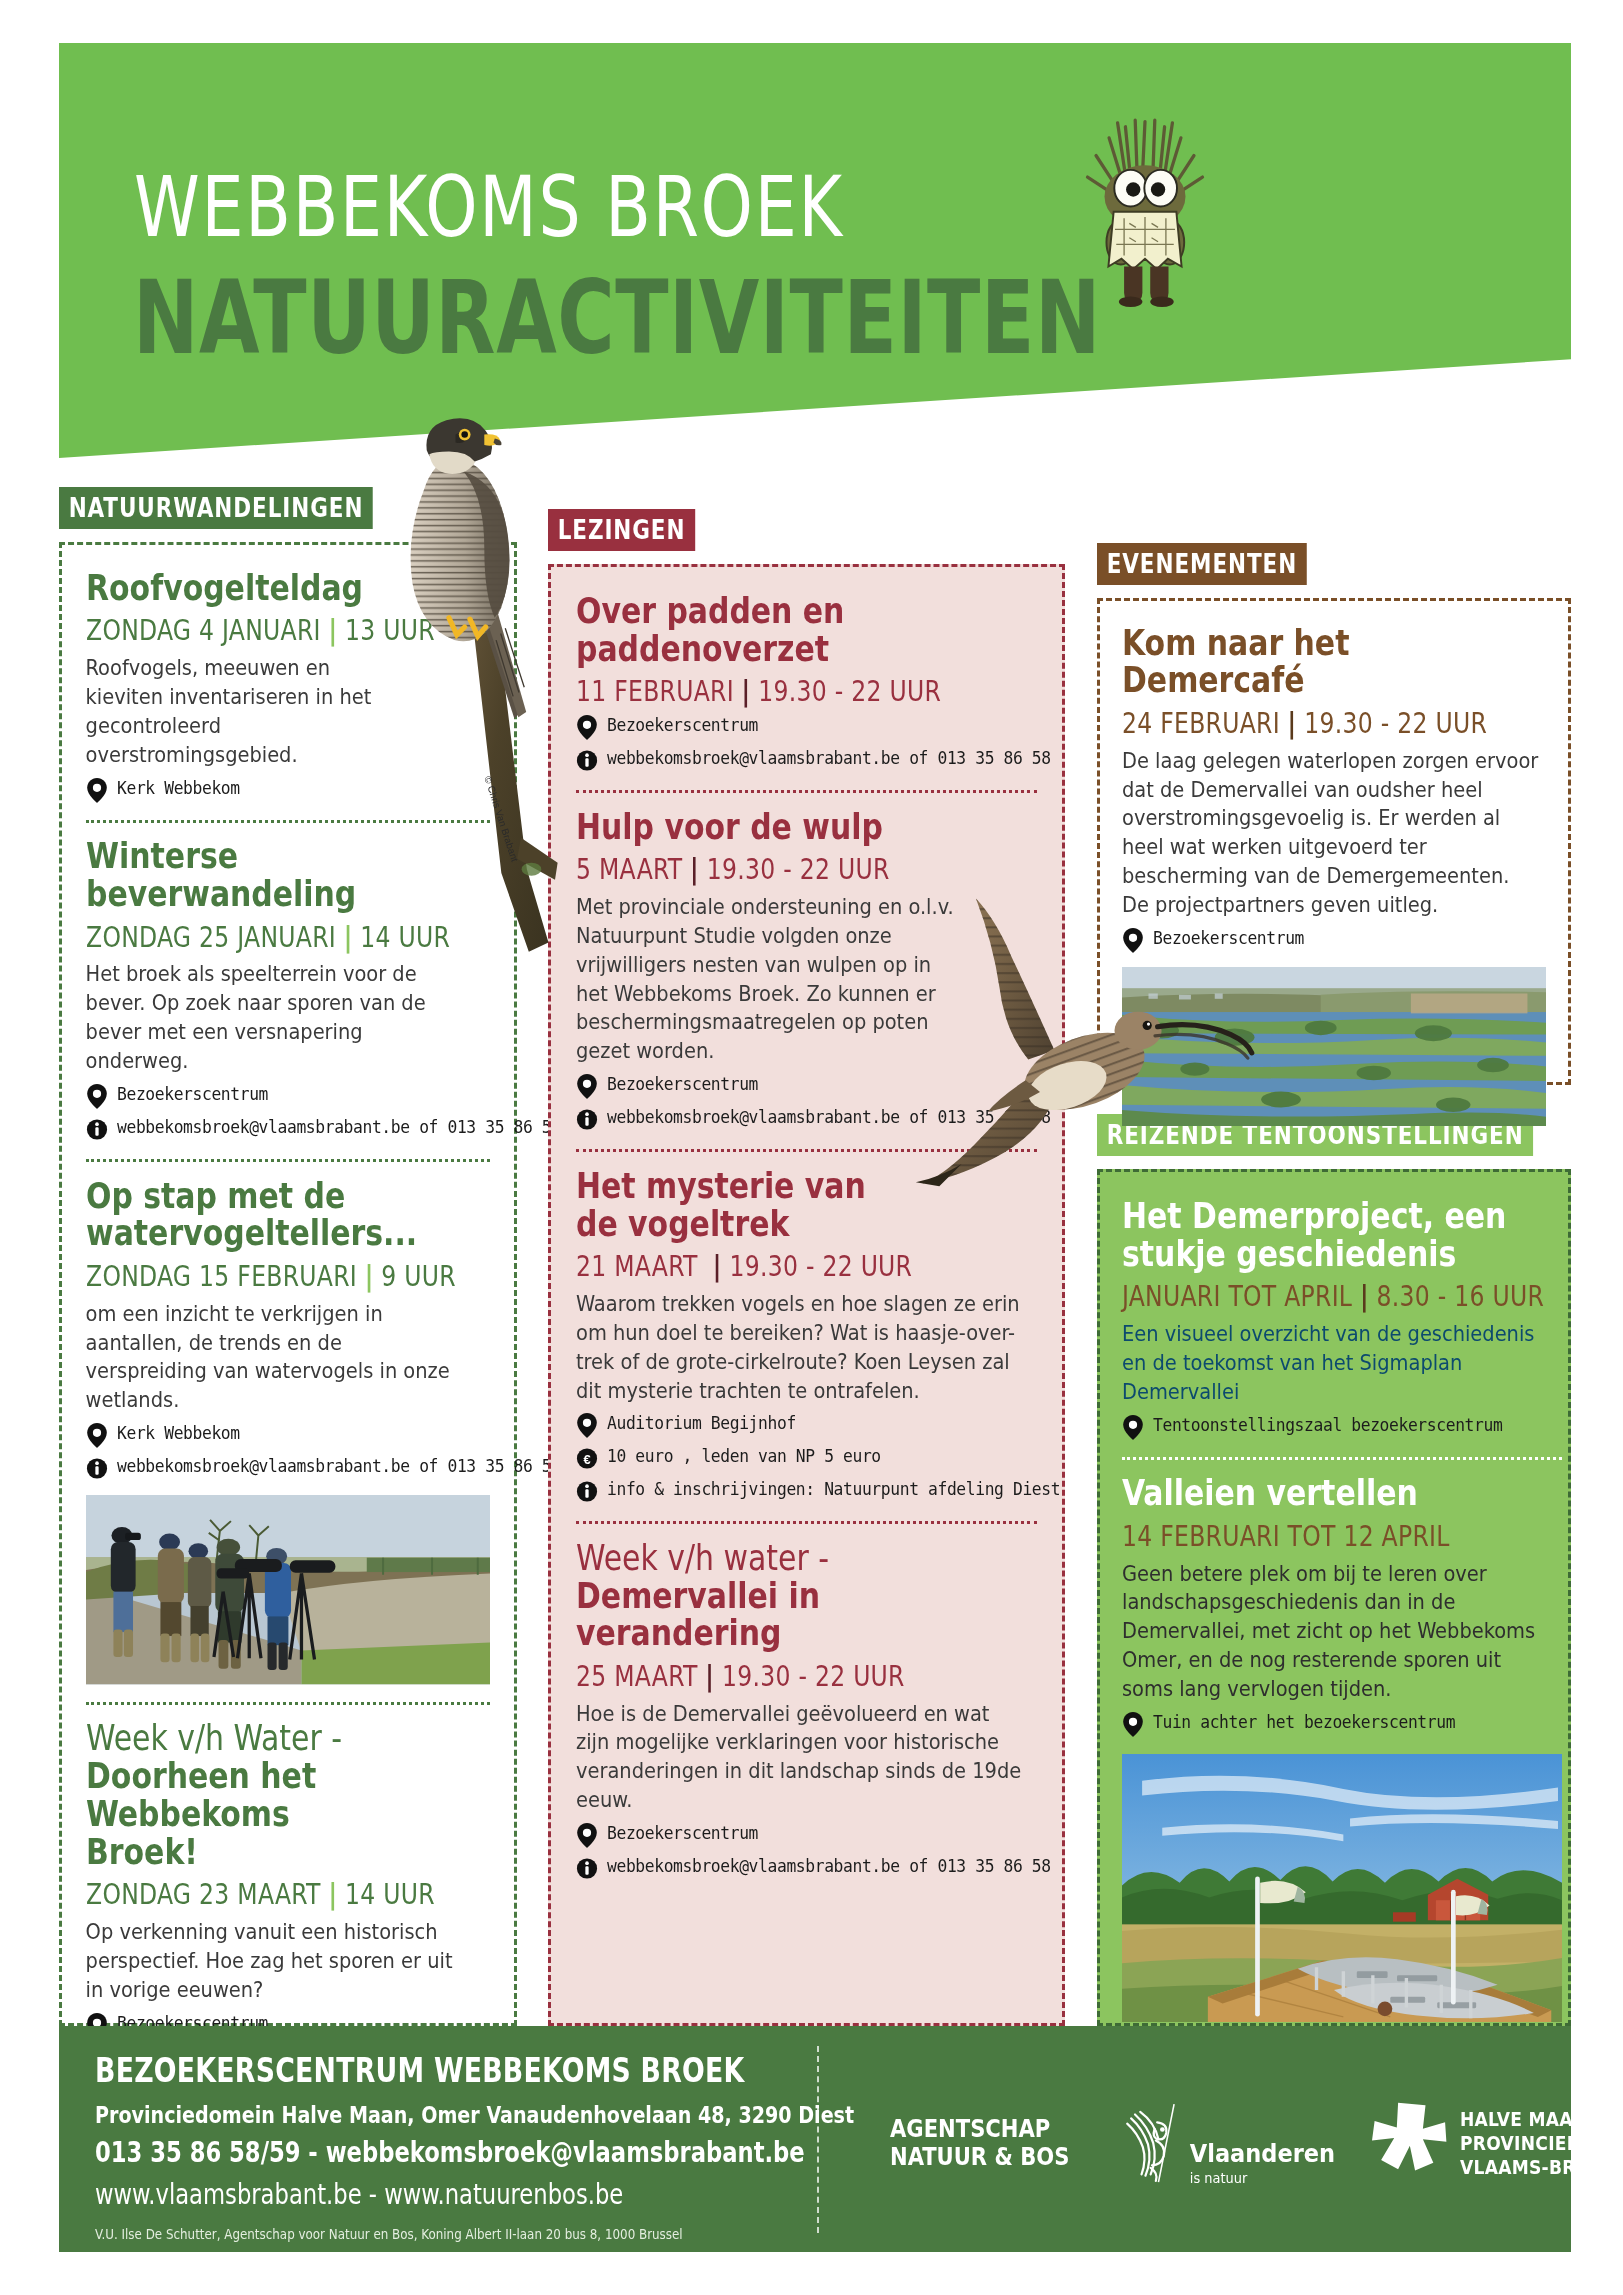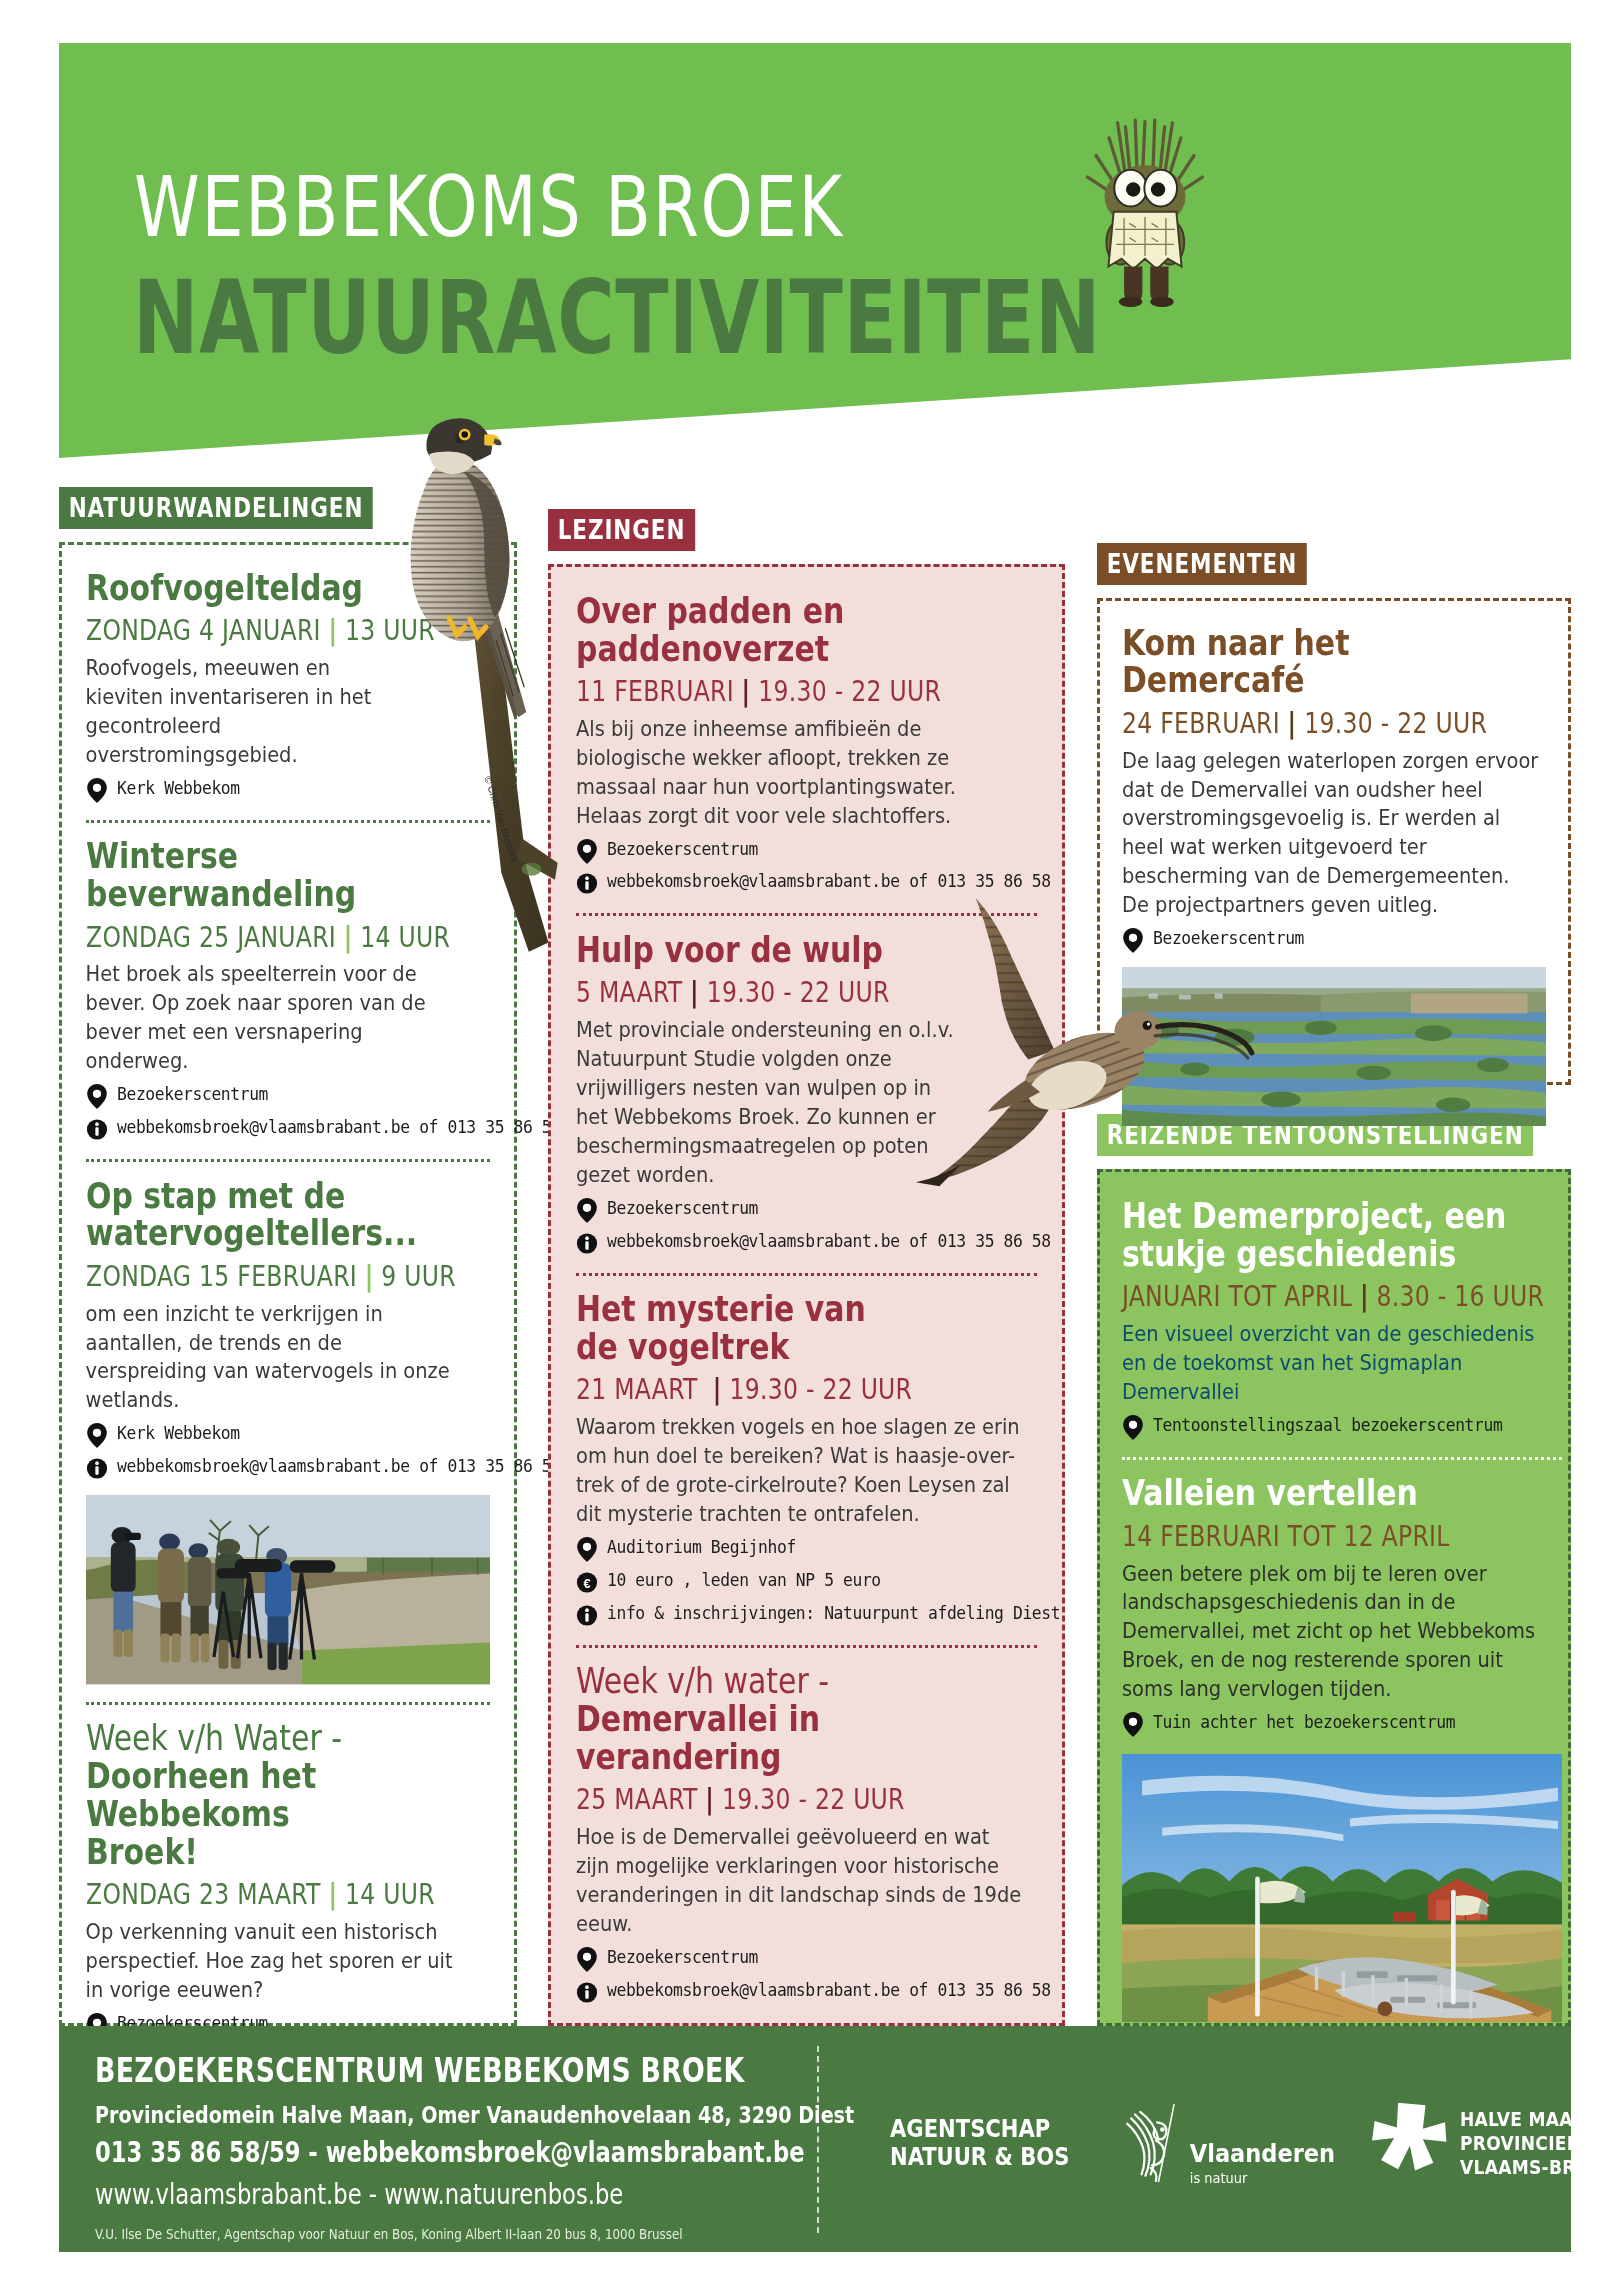--- a/index.html
+++ b/index.html
@@ -430,21 +430,20 @@
 
   <div class="col boxed col2box" style="left:548px; top:564px; width:517px; height:1462px; padding:26px 25px 19.6px 25px; z-index:2;">
 
     <div class="evt">
       <h2 class="evt-title t-red" style="width:327px;">Over padden en paddenoverzet</h2>
       <div class="evt-date t-red">
         <span>11 FEBRUARI</span>
         <span class="bar-dark">|</span>
         <span>19.30 - 22 UUR</span>
       </div>
-      <div class="evt-body" style="width:452px;">Als bij onze inheemse amfibieën de biologische wekker afloopt, trekken ze massaal naar hun voortplantingswater. Helaas zorgt dit voor vele slachtoffers.</div>
       <div class="meta">
         <svg class="ico" viewBox="0 0 24 28">
           <path d="M12 0C5.9 0 1 4.9 1 11c0 8 11 17 11 17s11-9 11-17C23 4.9 18.1 0 12 0z" fill="#111"></path>
           <circle cx="12" cy="11" r="4.6" fill="#fff"></circle>
         </svg>
         <div class="mtxt">Bezoekerscentrum</div>
       </div>
       <div class="meta">
         <svg class="ico" viewBox="0 0 24 24">
           <circle cx="12" cy="12" r="11" fill="#111"></circle>
@@ -652,21 +651,21 @@
       </div>
     </div>
 
     <div class="sep sep-white"></div>
 
     <div class="evt">
       <h2 class="evt-title t-white">Valleien vertellen</h2>
       <div class="evt-date t-brown">
         <span>14 FEBRUARI TOT 12 APRIL</span>
       </div>
-      <div class="evt-body" style="width:425px; color:#2e2e2e;">Geen betere plek om bij te leren over landschapsgeschiedenis dan in de Demervallei, met zicht op het Webbekoms Broek, en de nog resterende sporen uit soms lang vervlogen tijden.</div>
+      <div class="evt-body" style="width:425px; color:#2e2e2e;">Geen betere plek om bij te leren over landschapsgeschiedenis dan in de Demervallei, met zicht op het Webbekoms Omer, en de nog resterende sporen uit soms lang vervlogen tijden.</div>
       <div class="meta">
         <svg class="ico" viewBox="0 0 24 28">
           <path d="M12 0C5.9 0 1 4.9 1 11c0 8 11 17 11 17s11-9 11-17C23 4.9 18.1 0 12 0z" fill="#111"></path>
           <circle cx="12" cy="11" r="4.6" fill="#fff"></circle>
         </svg>
         <div class="mtxt">Tuin achter het bezoekerscentrum</div>
       </div>
 
       <svg class="photo" style="margin-top:17px;" viewBox="0 0 656 400" preserveAspectRatio="none">
         <defs>

